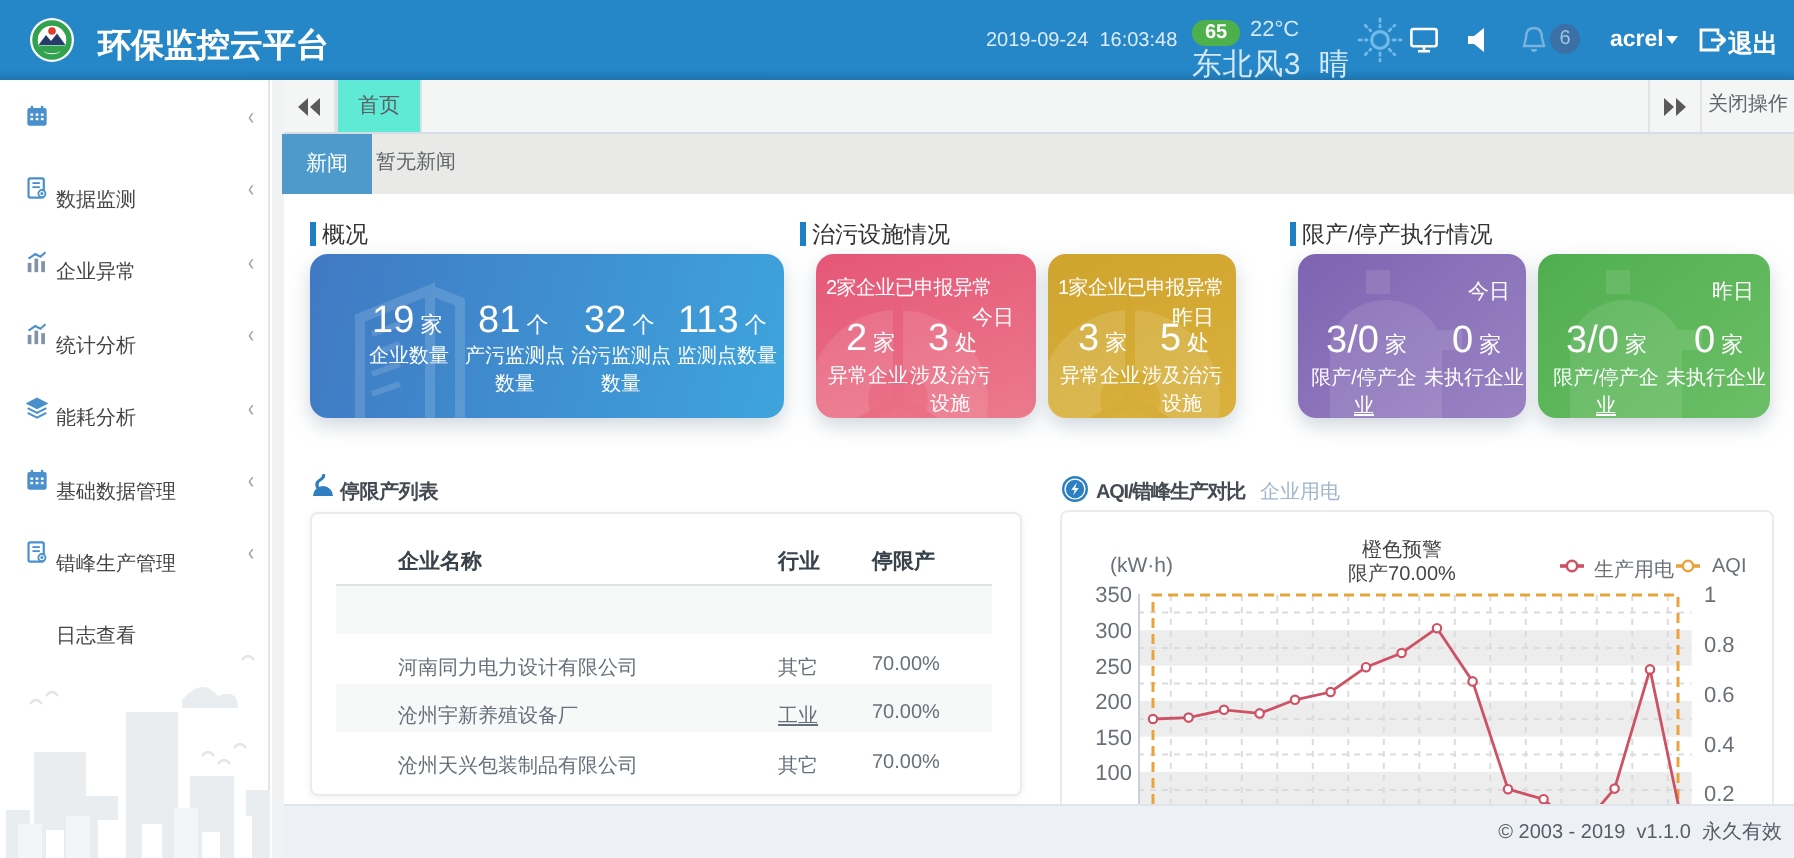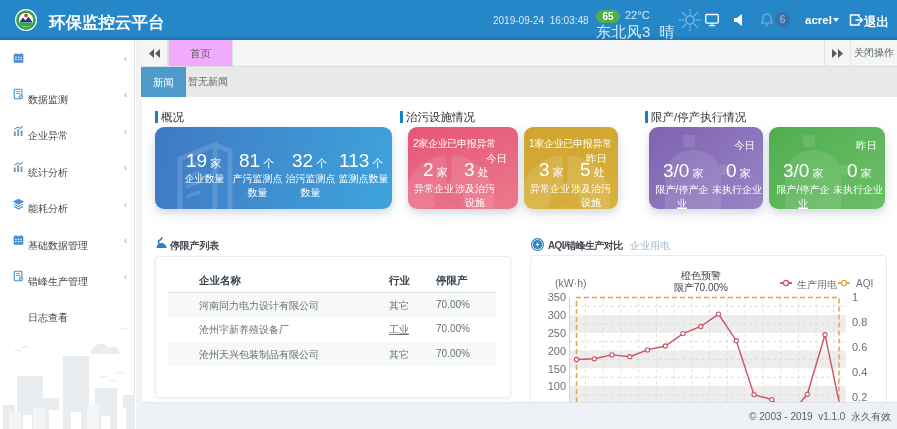--- a/index.html
+++ b/index.html
@@ -22,21 +22,21 @@
   #sidebar { left:0; top:40px; width:135px; height:389px; background:#fff; border-right:1px solid #e3e6e9; }
   .mi { position:absolute; left:0; width:135px; height:36px; }
   .mi .mtxt { position:absolute; left:28px; top:13px; font-size:10px; color:#454545;margin-top:40px; }
   .mi .arr { position:absolute; right:8px; top:13px; font-size:9px; color:#9aa2aa; transform:scaleY(1.3); }
   .mi svg { position:absolute; left:13px; top:12px; width:11px; height:12px; }
   #gutter { left:136px; top:40px; width:6px; height:389px; background:#f0f2f4; }
 
   
   #tabbar { left:142px; top:40px; width:755px; height:27px; background:#f4f5f5; border-bottom:1px solid #d6dde4; }
   #tb-left { left:142px; top:40px; width:26px; height:26px; border-right:1px solid #e3e3e3; text-align:center; }
-  #tab-home { left:168px; top:40px; width:65px; height:26px; background:#f0abfc; border-left:1px solid #dddfe2; border-right:1px solid #dddfe2; color:#5a6066; font-size:10.5px; text-align:center; line-height:26px; }
+  #tab-home { left:168px; top:40px; width:43px; height:26px; background:#5eead4; border-left:1px solid #dddfe2; border-right:1px solid #dddfe2; color:#5a6066; font-size:10.5px; text-align:center; line-height:26px; }
   #tb-r1 { left:824px; top:40px; width:27px; height:26px; border-left:1px solid #e3e3e3; border-right:1px solid #e3e3e3; text-align:center; }
   #tb-close { left:851px; top:40px; width:46px; height:26px; color:#5f646a; font-size:10px; line-height:26px; text-align:right; padding-right:3px; overflow:hidden; white-space:nowrap; }
 
   
   #newsrow { left:142px; top:67px; width:755px; height:30px; background:#e9eae8; }
   #tab-news { left:141px; top:67px; width:45px; height:30px; background:#4e9bcb; color:#fff; font-size:10.5px; text-align:center; line-height:30px; }
   #nonews { left:188px; top:67px; height:30px; color:#5f6569; font-size:10px; line-height:30px; }
 
   
   #content { left:142px; top:97px; width:755px; height:305px; background:#fff; }
@@ -45,21 +45,21 @@
   .card { position:absolute; top:127px; height:82px; border-radius:9px; box-shadow:0 4px 10px rgba(120,140,160,.35); overflow:hidden;padding-left:22px; }
   .card .wm { position:absolute; }
   .cnum { position:absolute; color:#fff; font-size:19px; white-space:nowrap; }
   .cnum span { font-size:11px; }
   .clabel { position:absolute; color:#fff; font-size:10px; text-align:center; line-height:13.8px; white-space:pre-line; }
   .ctag { position:absolute; color:#fff; font-size:10.5px; }
 
   
   #tablecard { left:155px; top:256px; width:356px; height:142px; background:#fff; border:1px solid #e9ecef; border-radius:4px; box-shadow:0 1px 4px rgba(0,0,0,.06); }
   .th { position:absolute; font-size:10.5px; font-weight:bold; color:#38424a; }
-  .td { position:absolute; font-size:10px; color:#65707a; }
+  .td { position:absolute; font-size:10px; color:#65707a;margin-top:28px; }
   .stripe { position:absolute; left:168px; width:328px; height:24px; background:#f7f8f8; }
   #thline { left:168px; top:292px; width:328px; height:1px; background:#dfe3e6; }
 
   
   #chartcard { left:530px; top:255px; width:357px; height:160px; background:#fff; border:1px solid #e9ecef; border-radius:4px; }
   .axl { position:absolute; font-size:11px; color:#697078; }
   #footer { left:142px; top:402px; width:755px; height:27px; background:#edf1f6; border-top:1px solid #e0e5eb; color:#555e66; font-size:10px; line-height:27px; text-align:right; padding-right:6px; }
   .secicon { position:absolute; }
   .hd2 { position:absolute; font-size:10px; font-weight:bold; color:#454b52; letter-spacing:-0.2px; }
 </style>

